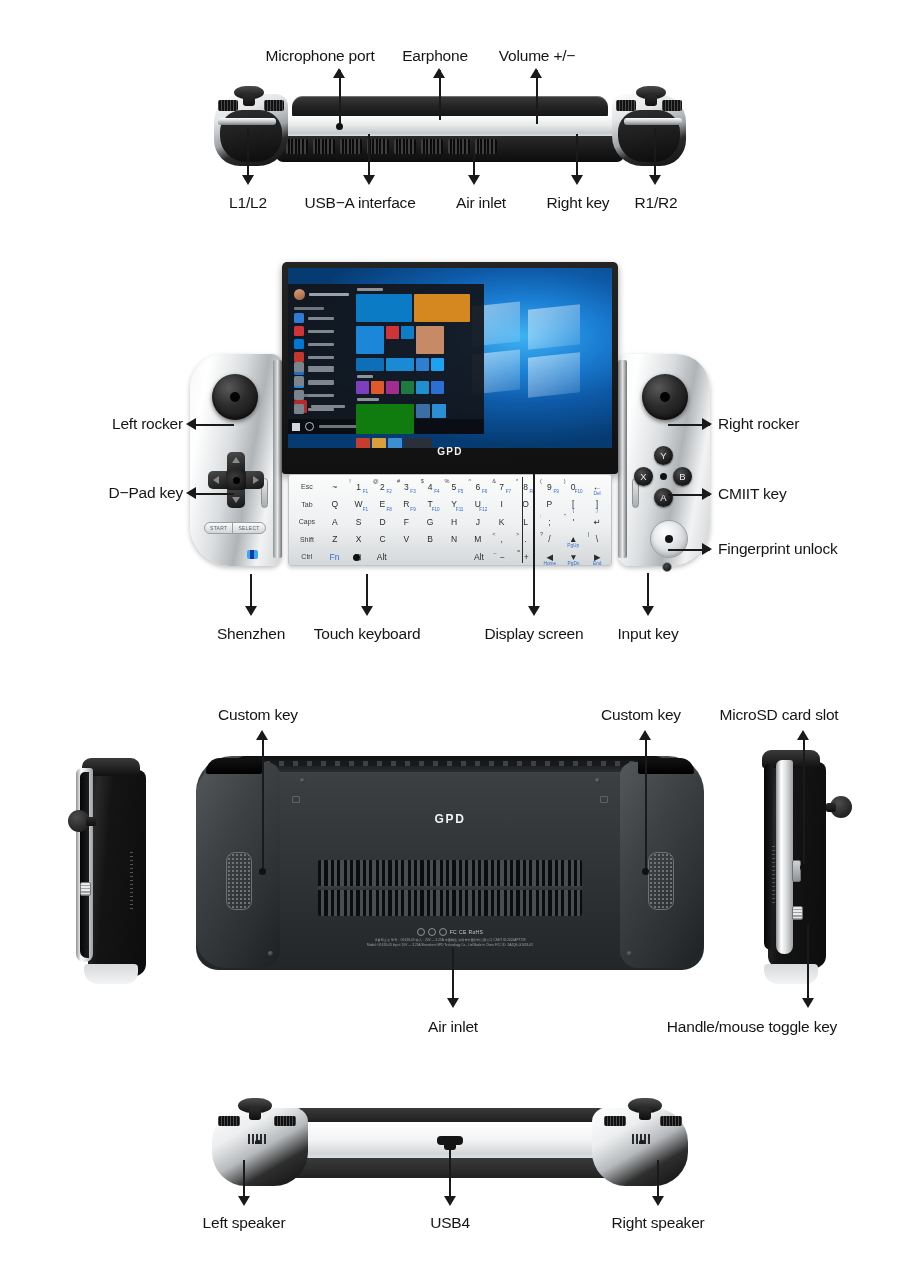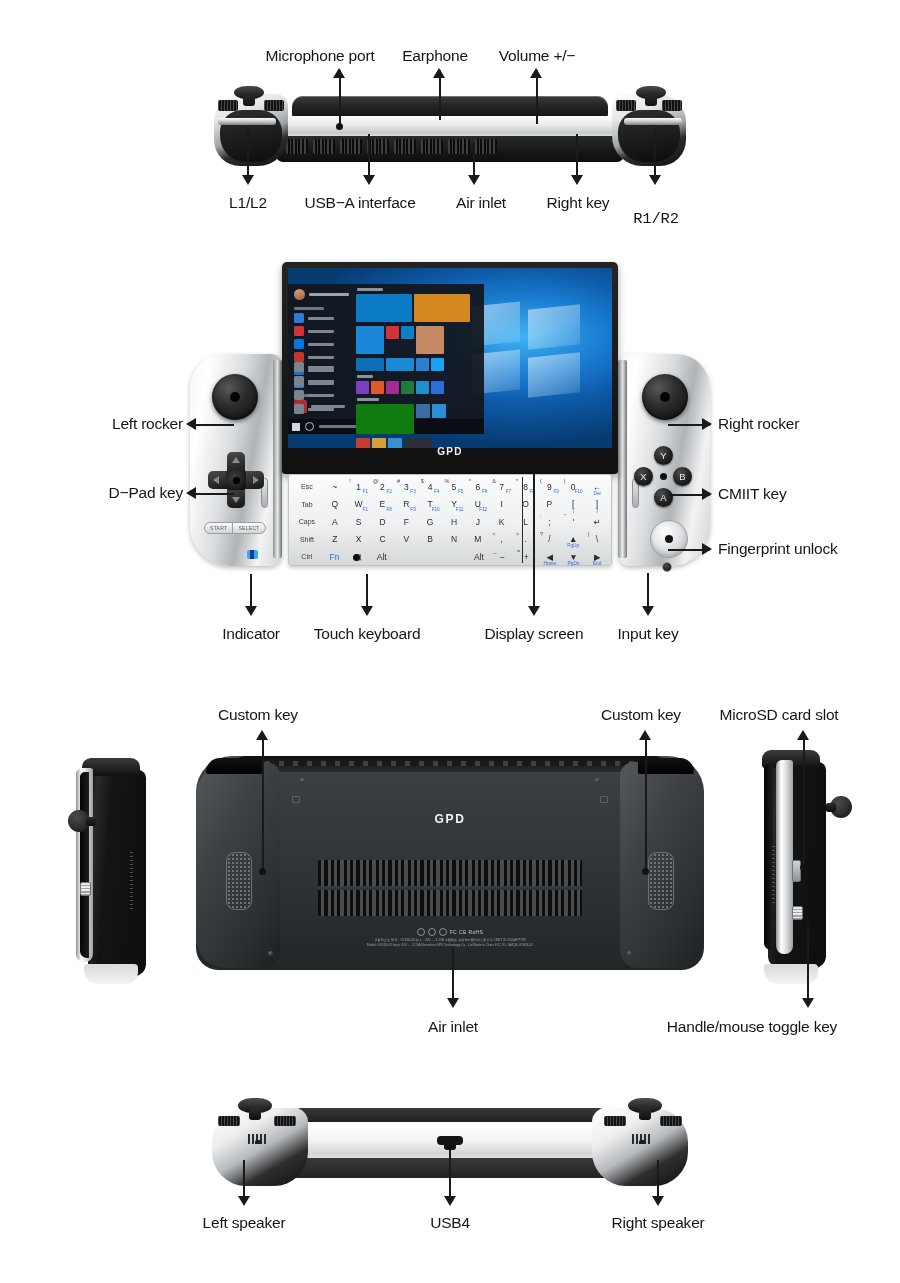--- a/index.html
+++ b/index.html
@@ -647,21 +647,21 @@
   <div class="arw down" style="left:363px; top:175px;"></div>
 
   <div class="lbl c" style="left:481px; top:194px;">Air inlet</div>
   <div class="ln v" style="left:473px; top:143px; height:33px;"></div>
   <div class="arw down" style="left:468px; top:175px;"></div>
 
   <div class="lbl c" style="left:578px; top:194px;">Right key</div>
   <div class="ln v" style="left:576px; top:134px; height:42px;"></div>
   <div class="arw down" style="left:571px; top:175px;"></div>
 
-  <div class="lbl c" style="left:656px; top:210px;font-family:Liberation Mono, monospace;">R1/R2</div>
+  <div class="lbl c" style="left:656px; top:194px;">R1/R2</div>
   <div class="ln v" style="left:654px; top:128px; height:48px;"></div>
   <div class="arw down" style="left:649px; top:175px;"></div>
 
   <div id="view-main">
     <div class="main-wings">
       <div class="wing l">
         <div class="wing-edge"></div>
         <div class="wing-btn-strip"></div>
       </div>
       <div class="wing r">
@@ -1084,21 +1084,21 @@
   <div class="arw right" style="left:702px; top:418px;"></div>
 
   <div class="lbl" style="left:718px; top:485px;">CMIIT key</div>
   <div class="ln h" style="left:668px; top:494px; width:42px;"></div>
   <div class="arw right" style="left:702px; top:488px;"></div>
 
   <div class="lbl" style="left:718px; top:540px;">Fingerprint unlock</div>
   <div class="ln h" style="left:668px; top:549px; width:42px;"></div>
   <div class="arw right" style="left:702px; top:543px;"></div>
 
-  <div class="lbl c" style="left:251px; top:625px;">Indicator</div>
+  <div class="lbl c" style="left:251px; top:625px;">Shenzhen</div>
   <div class="ln v" style="left:250px; top:574px; height:34px;"></div>
   <div class="arw down" style="left:245px; top:606px;"></div>
 
   <div class="lbl c" style="left:367px; top:625px;">Touch keyboard</div>
   <div class="ln v" style="left:366px; top:574px; height:34px;"></div>
   <div class="arw down" style="left:361px; top:606px;"></div>
 
   <div class="lbl c" style="left:534px; top:625px;">Display screen</div>
   <div class="ln v" style="left:533px; top:473px; height:135px;"></div>
   <div class="arw down" style="left:528px; top:606px;"></div>

